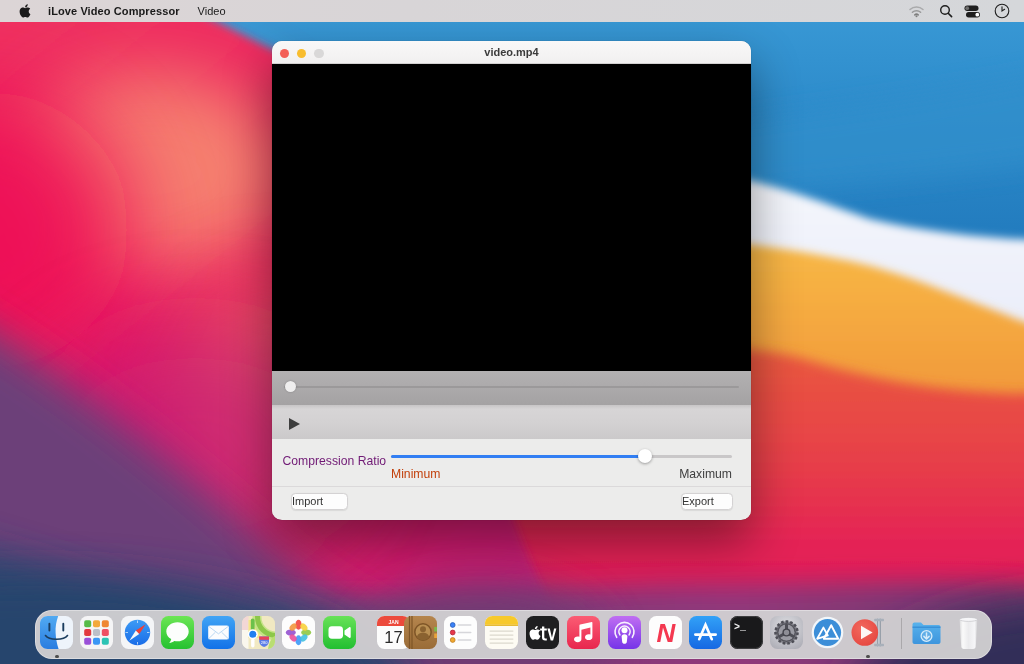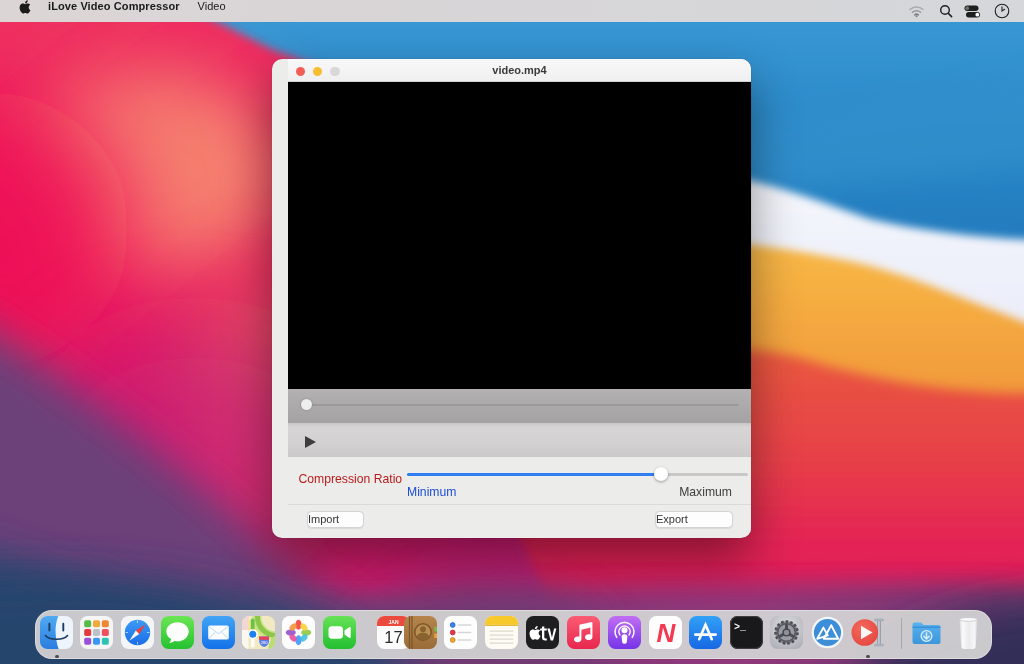--- a/index.html
+++ b/index.html
@@ -3,58 +3,58 @@
 <meta charset="utf-8">
 <style>
 * { margin:0; padding:0; box-sizing:border-box; }
 html,body { width:1024px; height:664px; overflow:hidden; font-family:"Liberation Sans",sans-serif; }
 #desktop { position:relative; width:1024px; height:664px; overflow:hidden; background:#1a6ab0; }
 #wallpaper { position:absolute; top:0; left:0; }
 
 
 #menubar { position:absolute; top:0; left:0; width:1024px; height:22px;
   background:linear-gradient(90deg,#dcd5d6 0%,#d8d5d7 40%,#d5d7da 100%);
-  display:flex; z-index:50; }
+  display:flex; align-items:center; z-index:50; }
 #menubar .apple { margin-left:19px; width:12px; height:14px; }
 #menubar .appname { margin-left:17px; font-size:11px; font-weight:bold; color:#1a1a1a; letter-spacing:0.1px;}
 #menubar .help { margin-left:18px; font-size:11px; color:#1a1a1a; }
 #menubar .right { position:absolute; right:0; top:0; height:22px; display:flex; align-items:center; }
 #menubar .right svg { display:block; }
 
 
-#window { position:absolute; left:272px; top:59px; width:479px; height:479px;
+#window { position:absolute; left:272px; top:41px; width:479px; height:479px;
   border-radius:10px; overflow:hidden; background:#ececeb;
-  box-shadow:0 22px 48px rgba(0,0,0,0.42), 0 0 1px rgba(0,0,0,0.35); z-index:40;padding-left:16px; }
+  box-shadow:0 22px 48px rgba(0,0,0,0.42), 0 0 1px rgba(0,0,0,0.35); z-index:40; }
 #titlebar { height:23px; background:linear-gradient(#f9f8f8,#f1f0f0);
   border-bottom:1px solid #d2d0d0; position:relative; }
 .tl { position:absolute; top:7.7px; width:9.4px; height:9.4px; border-radius:50%; }
 .tl.r { left:7.8px; background:#f35f57; }
 .tl.y { left:25px; background:#f8bd2e; }
 .tl.g { left:42.2px; background:#d9d8d8; }
 #titlebar .title { text-align:center; font-size:11px; font-weight:bold; color:#3b3b3b; line-height:22px; }
 #video { height:307px; background:#000; }
 #scrubber { height:34px; background:linear-gradient(#b3b1b2,#a4a2a3); position:relative; }
 #scrubber .track { position:absolute; left:12px; right:12px; top:15px; height:1.5px; background:#9b999a; border-radius:1px;}
 #scrubber .knob { position:absolute; left:12.5px; top:10px; width:11px; height:11px; border-radius:50%; background:#efeeee; box-shadow:0 0 2px rgba(0,0,0,.25);}
 #controls { height:34px; background:linear-gradient(#c7c5c6,#d7d5d6 12%,#d3d1d2 55%,#cbc9ca); position:relative; }
 #controls .play { position:absolute; left:16.5px; top:13px; width:0; height:0;
   border-left:11px solid #3e3e3e; border-top:6.7px solid transparent; border-bottom:6.7px solid transparent; }
 #controls .time { position:absolute; right:18px; top:0; line-height:41px; font-size:11px; color:#1c1c1c; }
 #panel { height:80px; position:relative; background:#ececeb; }
-#panel .cr { position:absolute; left:10.5px; top:15px; font-size:12.2px; color:#b91c1c; }
+#panel .cr { position:absolute; left:10.5px; top:15px; font-size:12.2px; color:#701a75; }
 #panel .slider { position:absolute; left:119px; top:15.5px; width:341px; height:3px; border-radius:2px; background:#c9c7c8; }
 #panel .slider .fill { position:absolute; left:0; top:0; height:3px; width:254px; background:#317ef3; border-radius:2px;}
 #panel .slider .sknob { position:absolute; left:247px; top:-5.5px; width:14px; height:14px; border-radius:50%; background:#fff; box-shadow:0 1px 3px rgba(0,0,0,.35);}
-#panel .min { position:absolute; left:119px; top:28px; font-size:12.2px; color:#1d4ed8; }
+#panel .min { position:absolute; left:119px; top:28px; font-size:12.2px; color:#c2410c; }
 #panel .max { position:absolute; right:19px; top:28px; font-size:12.2px; color:#404040; }
 #panel .sep { position:absolute; left:0; right:0; top:47px; height:1px; background:#dbd9da; }
 .btn { position:absolute; top:54px; height:16.5px; background:#fdfdfd; border:1px solid #d4d2d3; border-radius:4.5px;
   font-size:11px; color:#333; line-height:15px; box-shadow:0 0.5px 1px rgba(0,0,0,.08); }
 #importBtn { left:19px; width:57px; }
-#exportBtn { right:18px; width:78px; }
+#exportBtn { right:18px; width:52px; }
 
 
 #dock { position:absolute; left:35px; top:610px; width:957px; height:49px;
   border-radius:17px; background:rgba(208,207,209,0.96);
   border:0.5px solid rgba(255,255,255,0.35); z-index:45; }
 .di { position:absolute; top:616px; width:33px; height:33px; z-index:47; }
 .di svg { display:block; }
 #dockdiv { position:absolute; left:900.5px; top:618px; width:1px; height:31px; background:rgba(70,70,70,0.25); z-index:47; }
 .rdot { position:absolute; width:3.5px; height:3.5px; border-radius:50%; background:#4e4e4e; top:654.5px; z-index:47; }
 </style>

